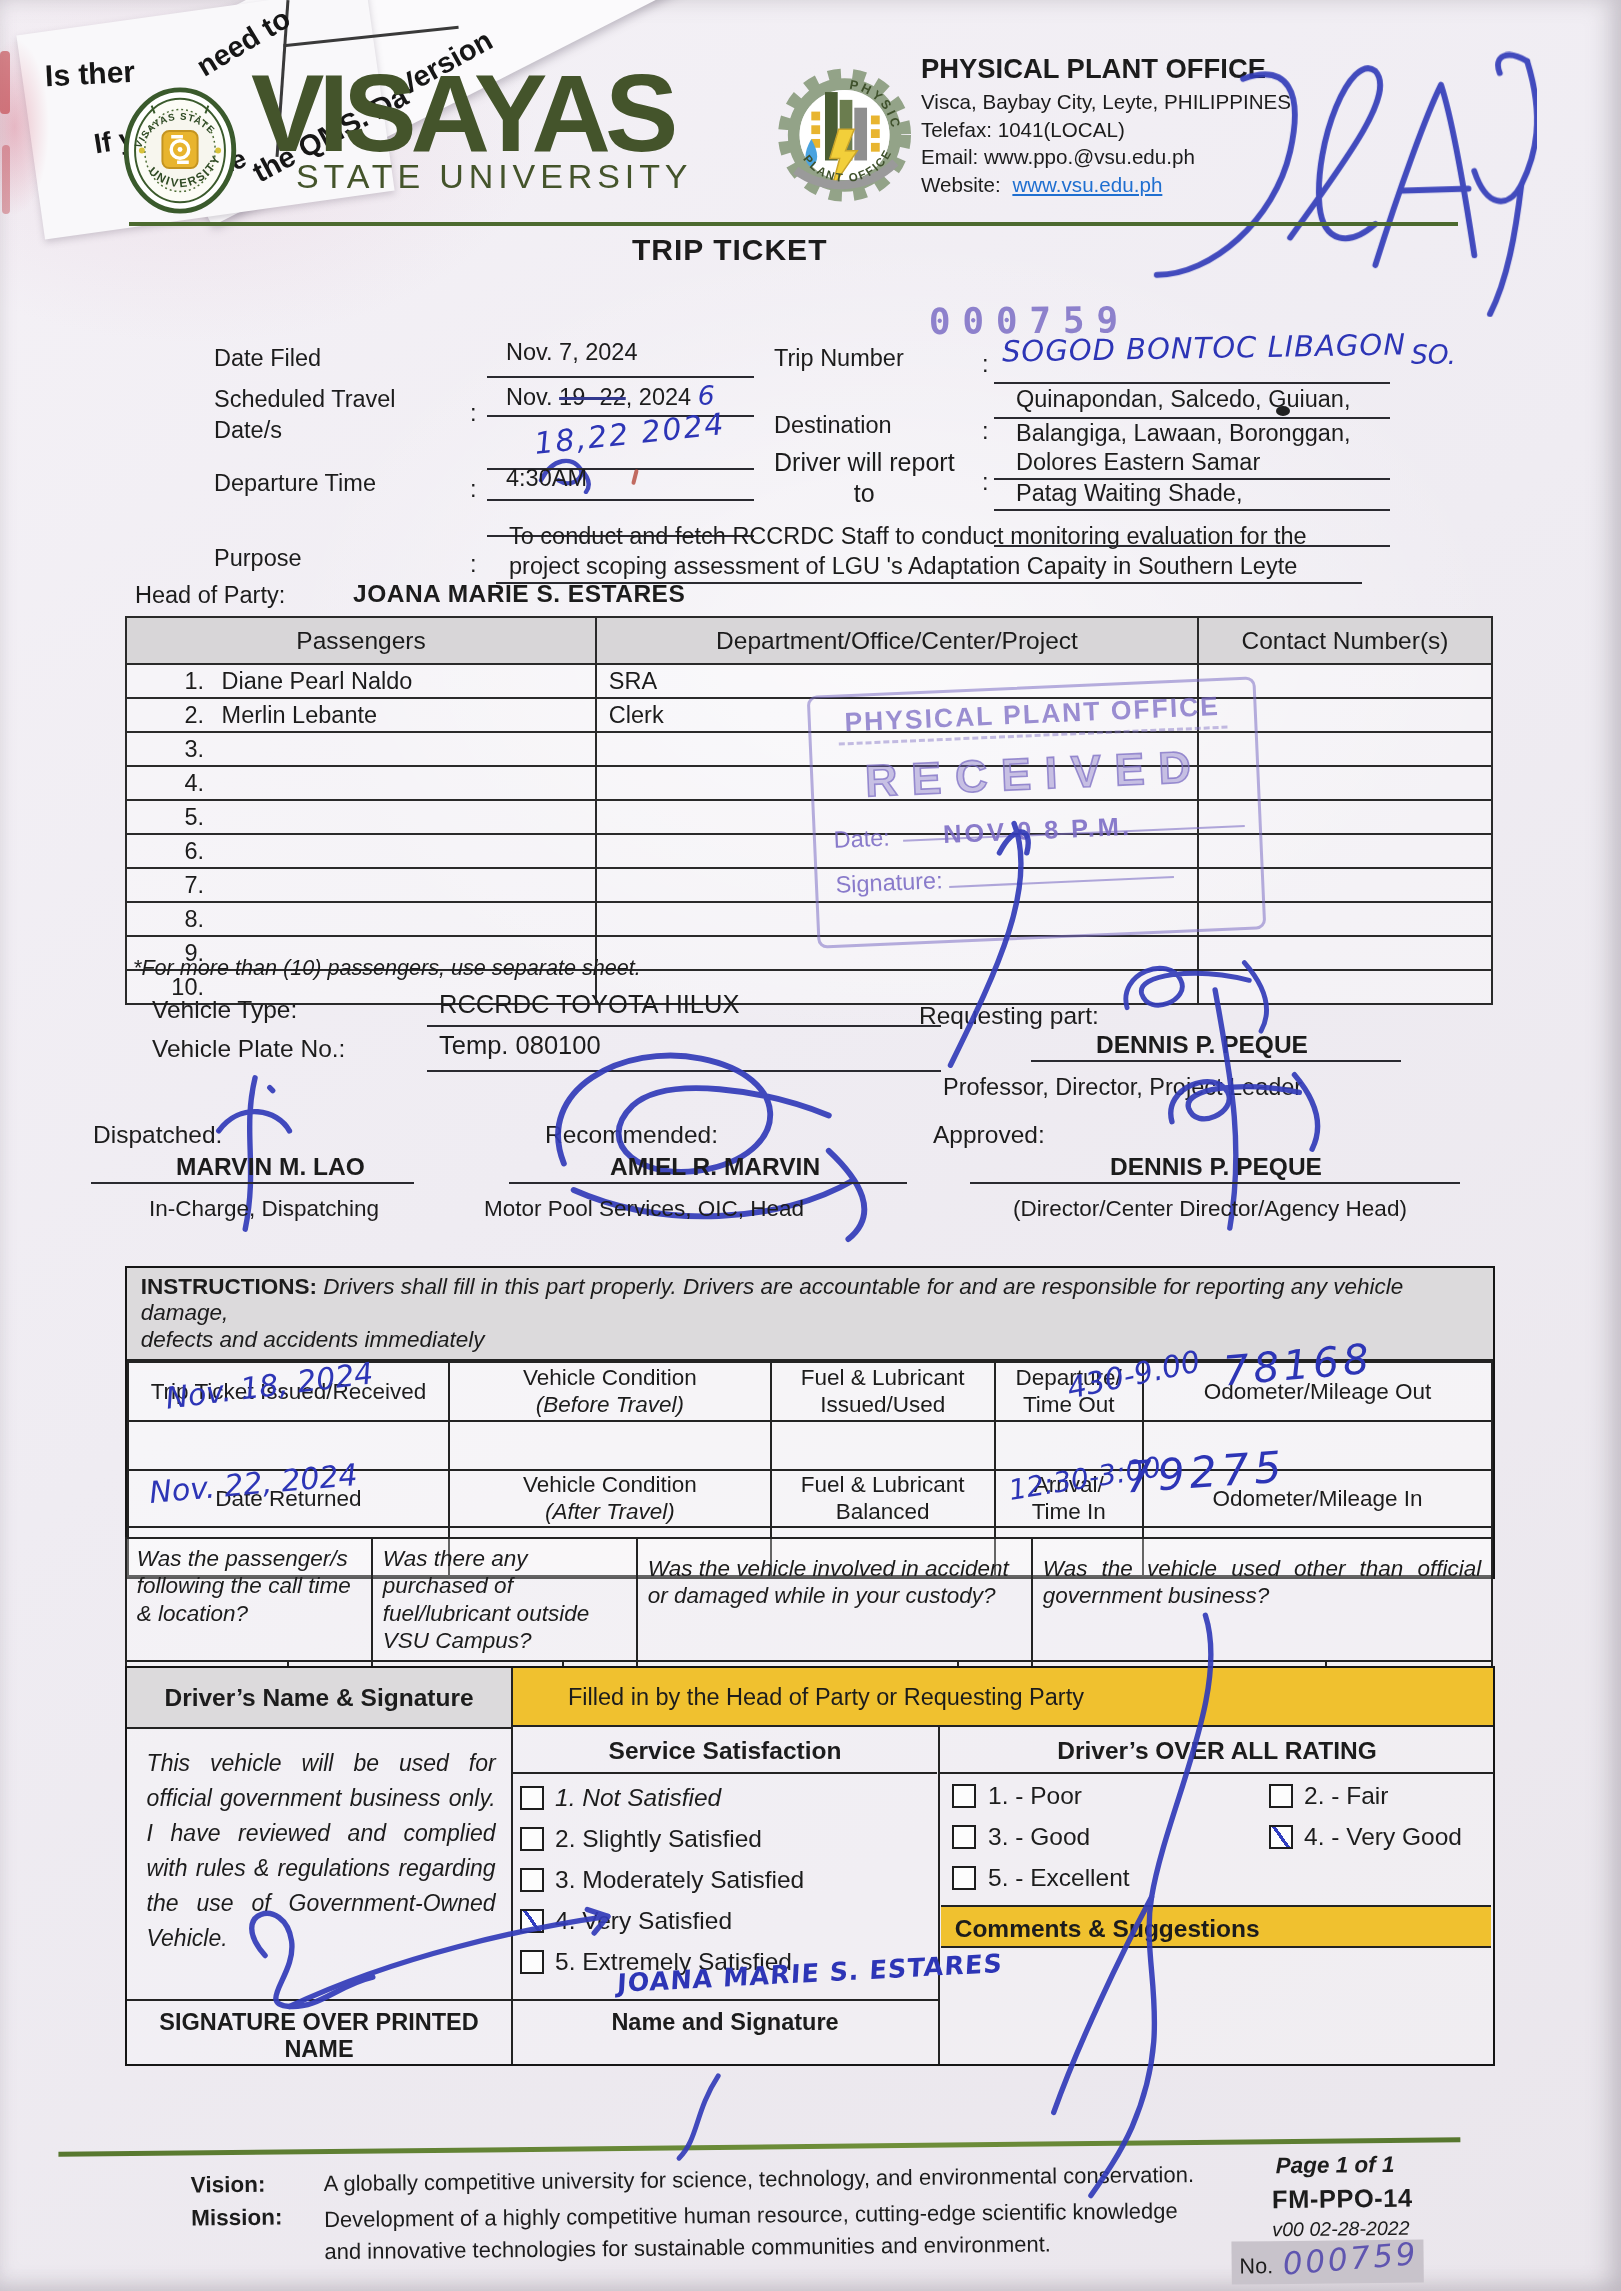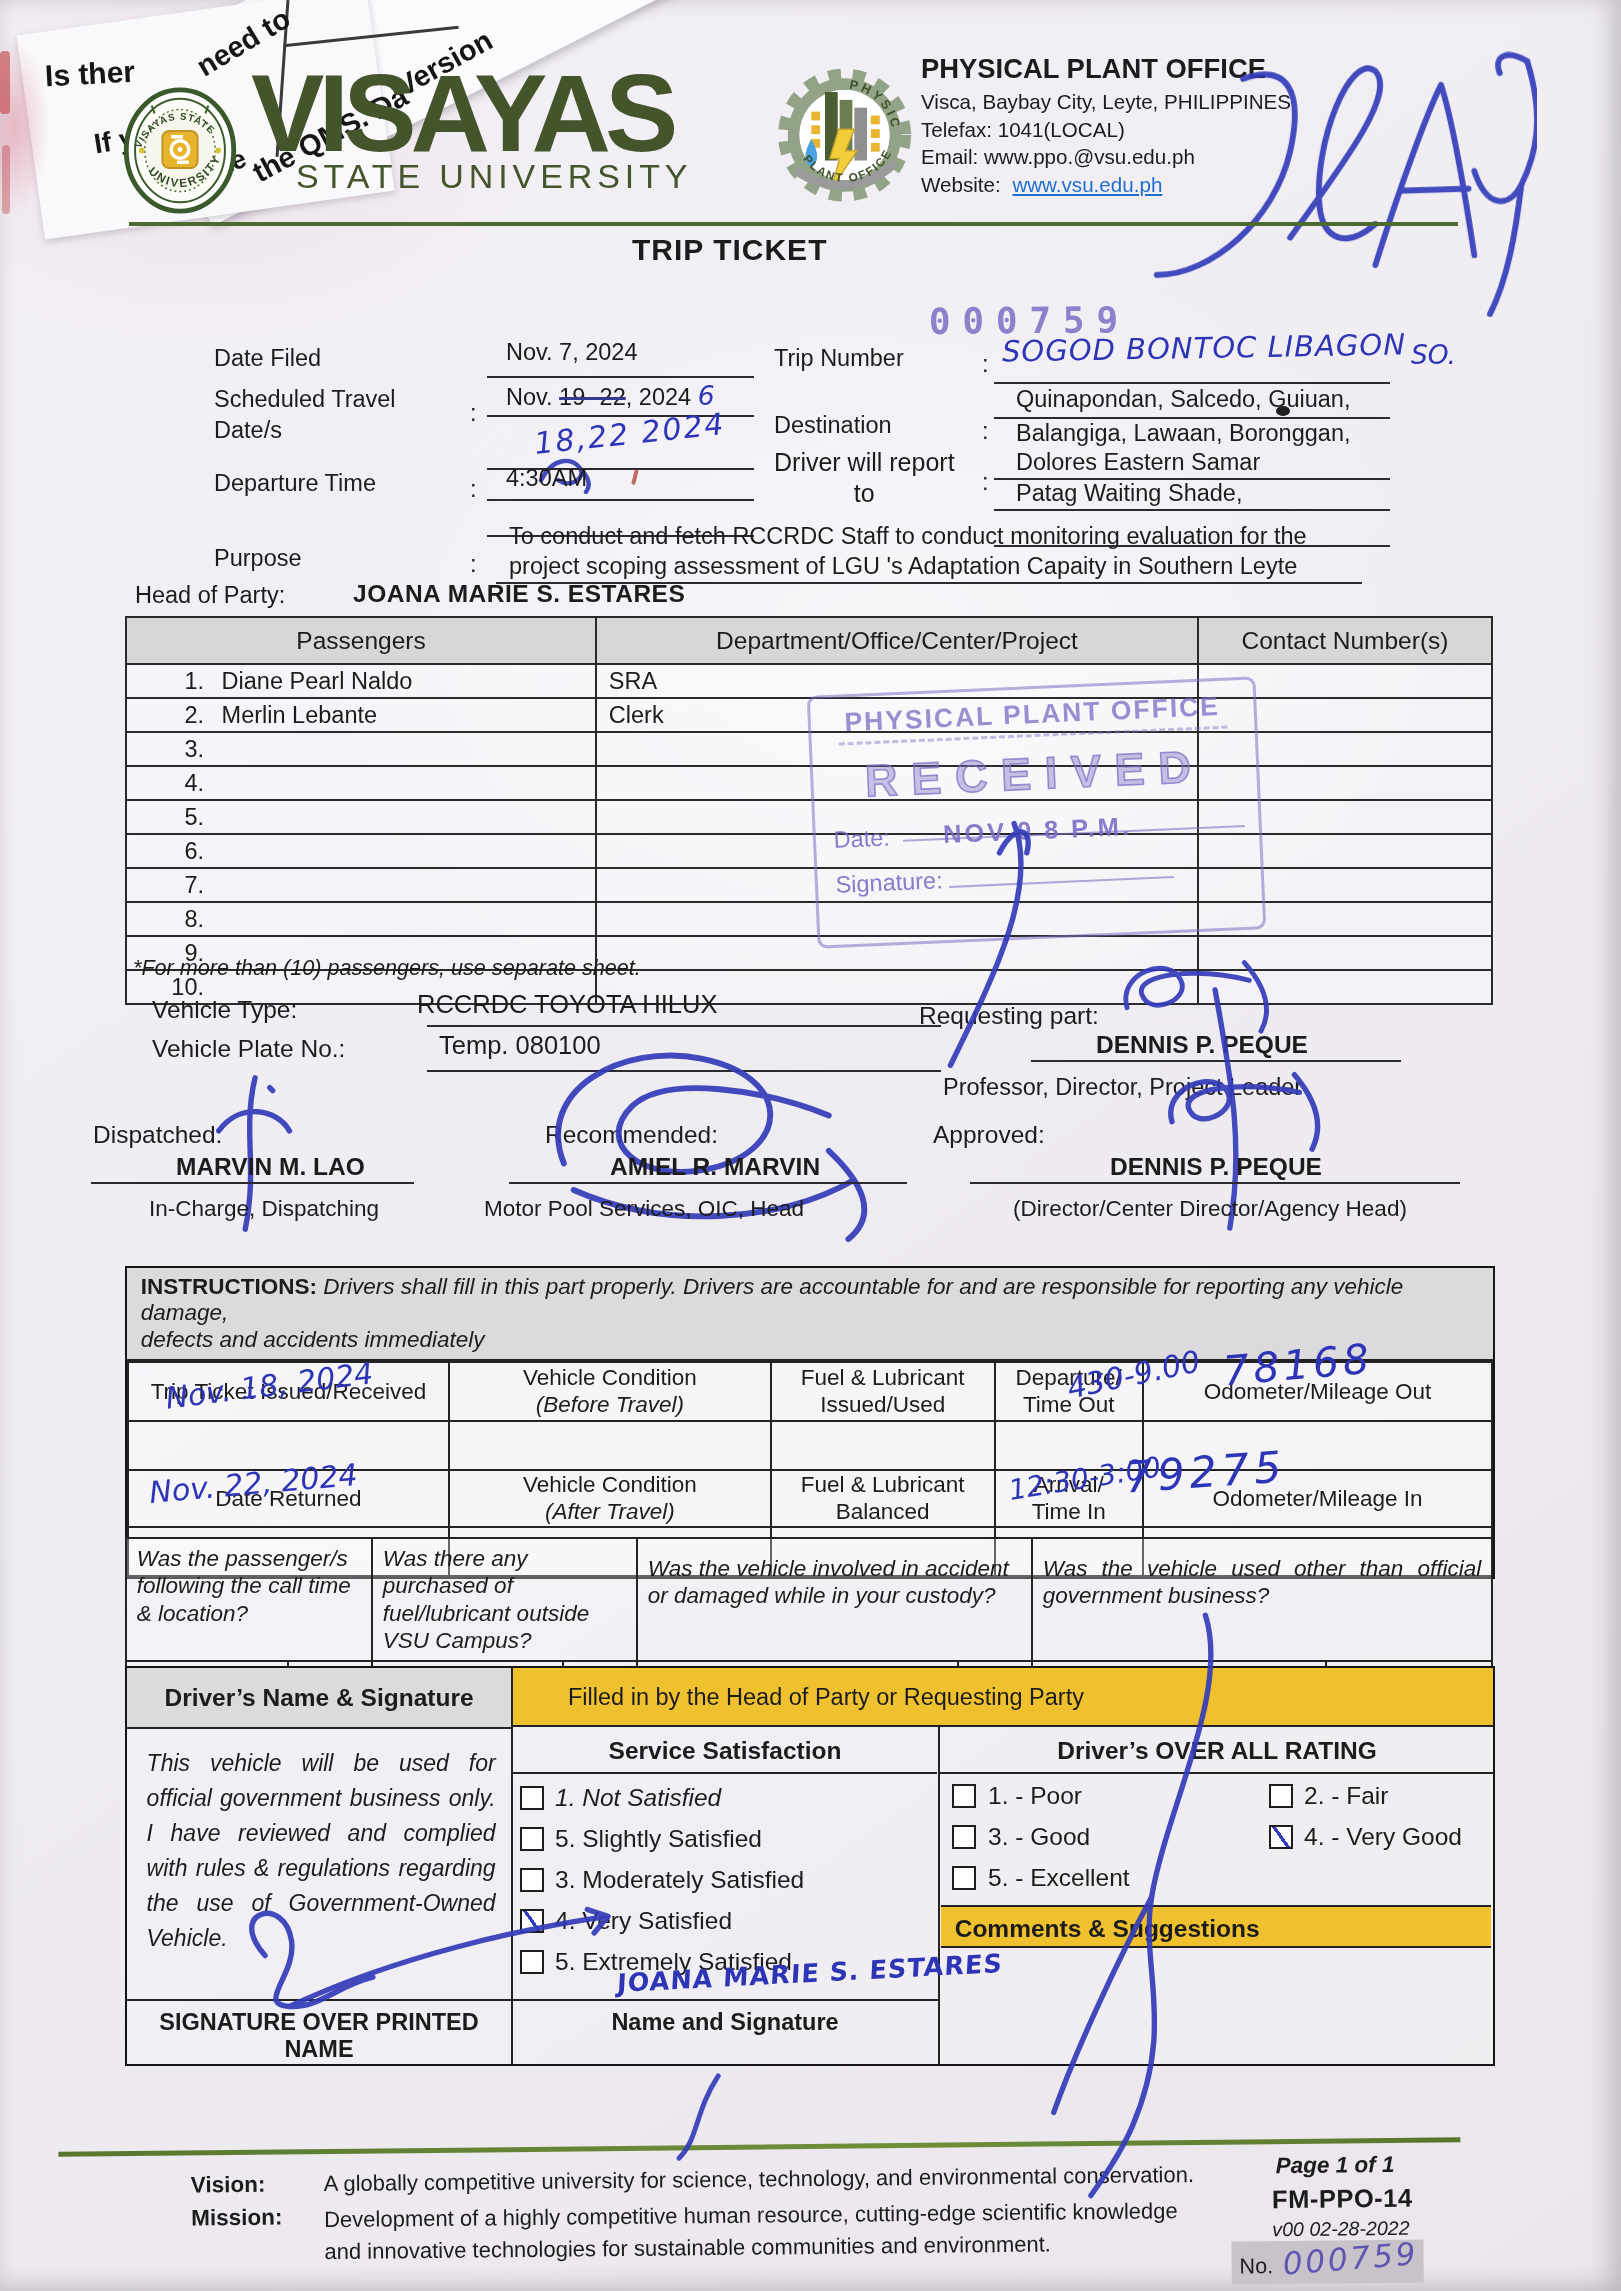--- a/index.html
+++ b/index.html
@@ -276,21 +276,21 @@
     </div>
   </div>
   <svg class="abs" style="left:921px;top:799px;z-index:7;" width="147" height="279" viewBox="0 0 150 285">
     <g class="sig" stroke-width="5.5">
       <path d="M95,25 C120,90 75,180 30,272"></path>
       <path d="M80,55 C95,25 115,28 108,55"></path>
     </g>
   </svg>
 
   <div class="abs t" style="left:152px;top:996px;font-size:24.5px;">Vehicle Type:</div>
-  <div class="abs t" style="left:417px;top:990px;font-size:25.5px;">RCCRDC TOYOTA HILUX</div>
+  <div class="abs t" style="left:439px;top:990px;font-size:25.5px;">RCCRDC TOYOTA HILUX</div>
   <div class="ln" style="left:427px;top:998px;width:514px;height:27.4px;"></div>
   <div class="abs t" style="left:152px;top:1035px;font-size:24.5px;">Vehicle Plate No.:</div>
   <div class="abs t" style="left:439px;top:1031px;font-size:25.5px;">Temp. 080100</div>
   <div class="ln" style="left:427px;top:1043px;width:514px;height:27.4px;"></div>
 
   <div class="abs t" style="left:919px;top:1002px;font-size:24.5px;">Requesting part:</div>
   <svg class="abs" style="left:1112px;top:949px;" width="211" height="88" viewBox="0 0 215 90">
     <g class="sig" stroke-width="5">
         <path d="M15,60 C5,24 58,6 70,32 C80,52 38,70 30,46 C24,26 84,18 140,32"></path>
         <path d="M135,14 C156,38 164,62 152,84"></path>
@@ -430,21 +430,21 @@
     <div class="abs yellowbar t" style="left:386px;top:0;width:980px;height:59px;border-bottom:2px solid #232323;font-size:23.5px;line-height:59px;padding-left:55px;box-sizing:border-box;">Filled in by the Head of Party or Requesting Party</div>
 
     <div class="abs t b" style="left:386px;top:61px;width:424px;height:43px;border-bottom:2px solid #232323;font-size:24.5px;text-align:center;line-height:43px;">Service Satisfaction</div>
     <div class="abs t b" style="left:813px;top:61px;width:554px;height:43px;border-bottom:2px solid #232323;font-size:24.5px;text-align:center;line-height:43px;">Driver’s OVER ALL RATING</div>
 
     <div class="abs t i" style="left:19.6px;top:78px;width:349px;font-size:23px;line-height:35px;text-align:justify;">This vehicle will be used for official government business only.  I have reviewed and complied with rules &amp; regulations regarding the use of Government-Owned Vehicle.</div>
 
     <span class="cb" style="left:393px;top:118px;"></span>
     <span class="abs t" style="left:428px;top:116px;font-size:24.5px;font-style:italic;">1.  Not Satisfied</span>
     <span class="cb" style="left:393px;top:159px;"></span>
-    <span class="abs t" style="left:428px;top:157px;font-size:24.5px;">5.  Slightly Satisfied</span>
+    <span class="abs t" style="left:428px;top:157px;font-size:24.5px;">2.  Slightly Satisfied</span>
     <span class="cb" style="left:393px;top:200px;"></span>
     <span class="abs t" style="left:428px;top:198px;font-size:24.5px;">3.  Moderately Satisfied</span>
     <span class="cb checked" style="left:393px;top:241px;"></span>
     <span class="abs t" style="left:428px;top:239px;font-size:24.5px;">4.  Very Satisfied</span>
     <span class="cb" style="left:393px;top:282px;"></span>
     <span class="abs t" style="left:428px;top:280px;font-size:24.5px;">5.  Extremely Satisfied</span>
 
     <span class="cb" style="left:825px;top:116px;"></span>
     <span class="abs t" style="left:861px;top:114px;font-size:24.5px;">1. - Poor</span>
     <span class="cb" style="left:1142px;top:116px;"></span>

